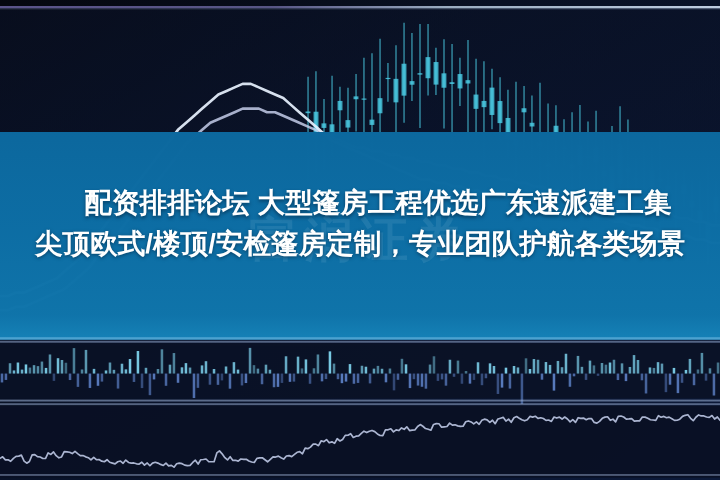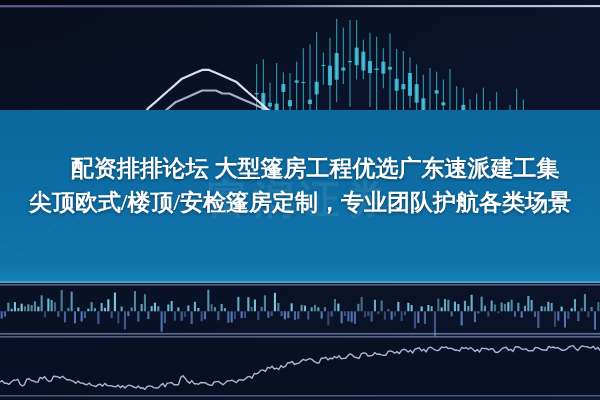--- a/index.html
+++ b/index.html
@@ -64,21 +64,21 @@
     pointer-events:none;
   }
 
   
   #headline {
     position:absolute;
     left:0; top:152px;
     width:600px;
     text-align:center;
     color:#ffffff;
-    font-family:Liberation Serif, serif;
+    font-family:Liberation Sans, sans-serif;
     font-weight:bold;
     font-size:23px;
     line-height:34px;
     letter-spacing:0px;
     text-shadow:0 1px 3px rgba(0,20,40,0.55);
     white-space:nowrap;
   }
   #headline .line {
     display:block;
     white-space:nowrap;

